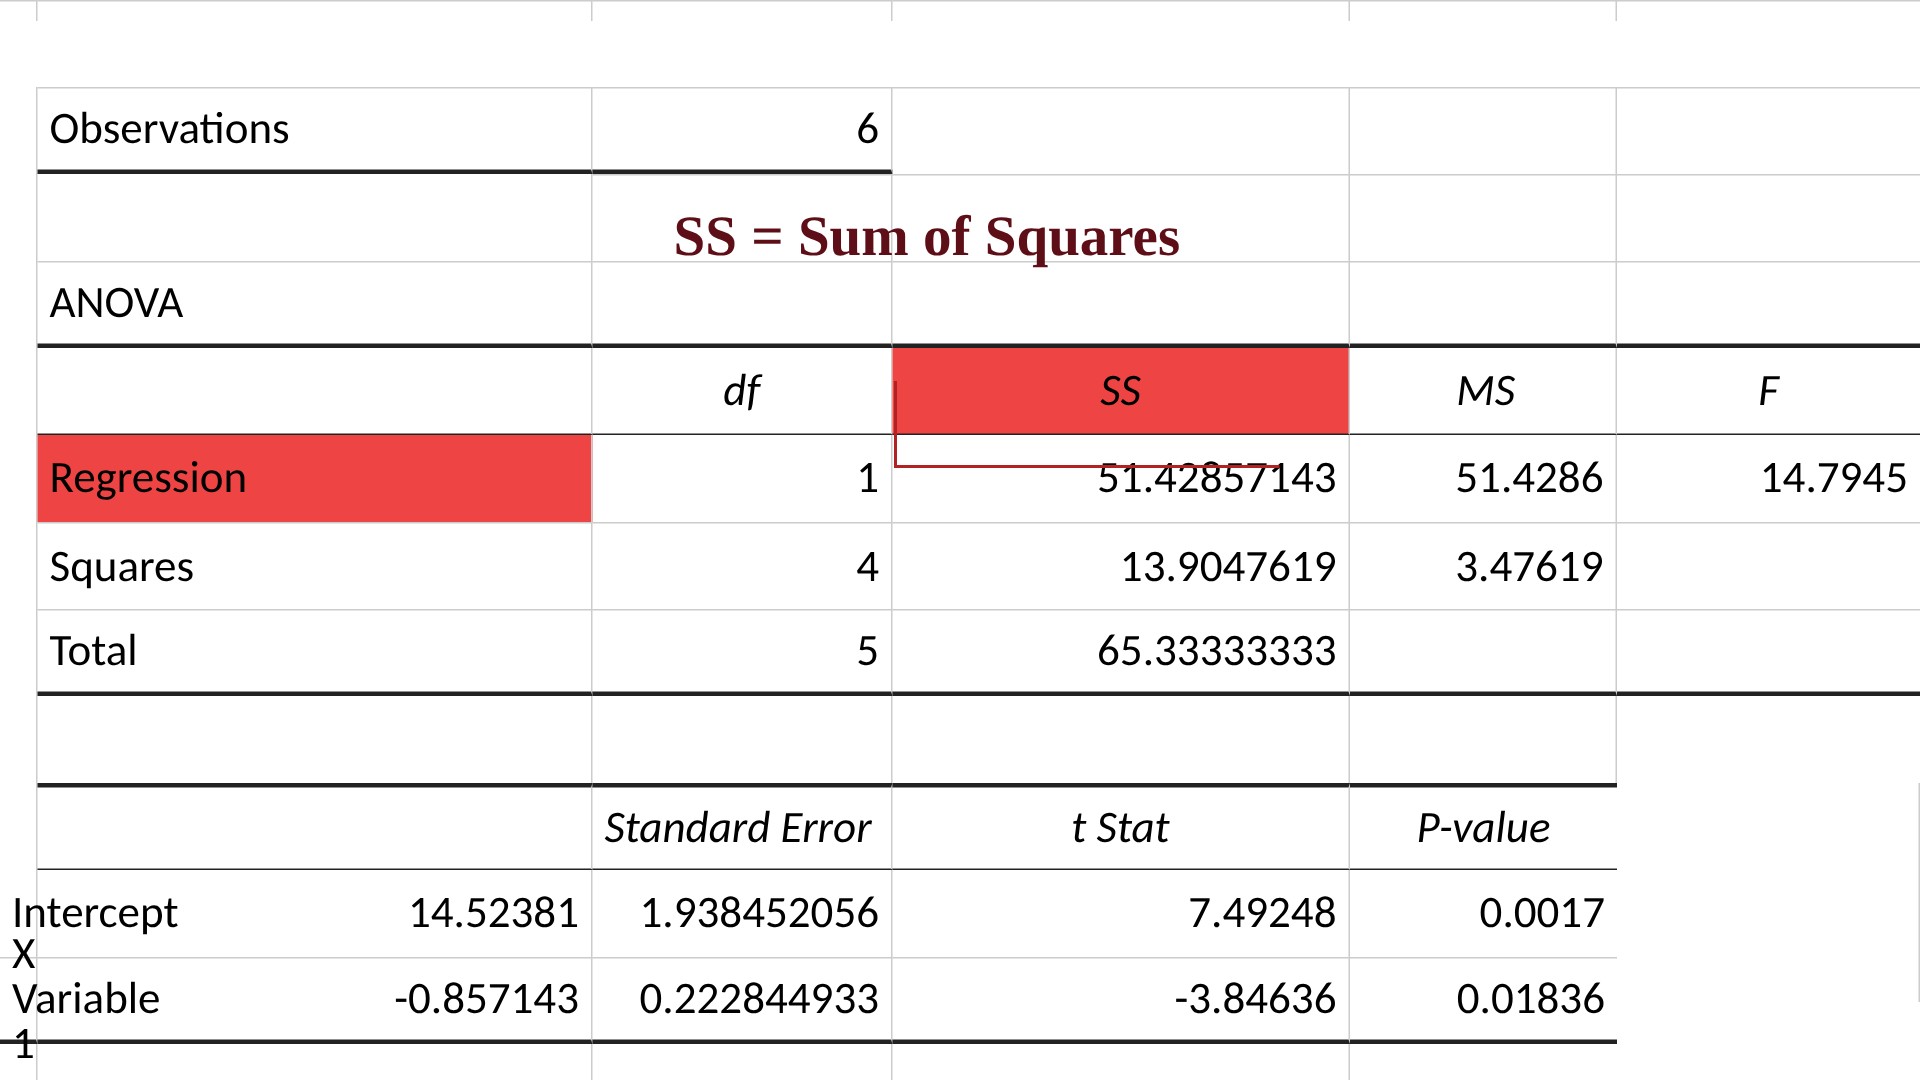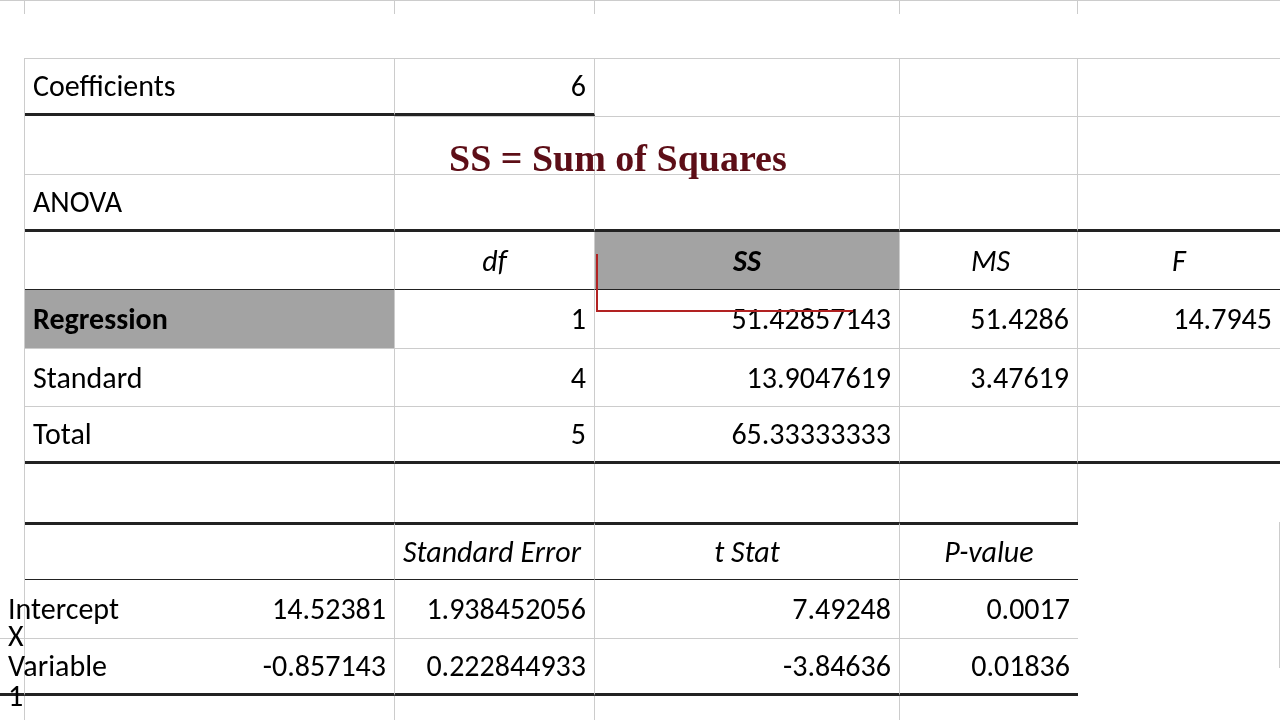--- a/index.html
+++ b/index.html
@@ -28,21 +28,21 @@
     border-right: 1px solid #ccc;
     padding: 0 8px;
     display: flex;
     align-items: center;
     line-height: 1;
   }
   .num { justify-content: flex-end; }
   .hdr { font-style: italic; justify-content: center; }
   .thick-top   { border-top: 3px solid #222; }
   .thick-bot   { border-bottom: 3px solid #222; }
-  .hl { background: #a3a3a3; font-weight: bold; }
+  .hl { background: #ef4444; }
 
   .redbox {
     position: absolute;
     border: 2px solid #b22222;
     border-top: none;
     border-right: none;
     pointer-events: none;
   }
 
   .overlay-title {
@@ -62,21 +62,21 @@
 <div class="sheet">
 
   <div class="rowedge topline" style="height:14px;"></div>
   <div class="cell topline" style="height:14px;"></div>
   <div class="cell topline" style="height:14px;"></div>
   <div class="cell topline" style="height:14px;"></div>
   <div class="cell topline" style="height:14px;"></div>
   <div class="cell topline" style="height:14px;border-right:none;"></div>
 
   <div class="rowedge"></div>
-  <div class="cell topline thick-bot">Coefficients</div>
+  <div class="cell topline thick-bot">Observations</div>
   <div class="cell num topline thick-bot">6</div>
   <div class="cell topline"></div>
   <div class="cell topline"></div>
   <div class="cell topline" style="border-right:none;"></div>
 
   <div class="rowedge"></div>
   <div class="cell"></div>
   <div class="cell topline"></div>
   <div class="cell topline"></div>
   <div class="cell topline"></div>
@@ -97,21 +97,21 @@
   <div class="cell hdr" style="border-bottom:1px solid #222;border-right:none;">F</div>
 
   <div class="rowedge"></div>
   <div class="cell hl">Regression</div>
   <div class="cell num">1</div>
   <div class="cell num">51.42857143</div>
   <div class="cell num">51.4286</div>
   <div class="cell num" style="border-right:none;">14.7945</div>
 
   <div class="rowedge"></div>
-  <div class="cell topline">Standard</div>
+  <div class="cell topline">Squares</div>
   <div class="cell num topline">4</div>
   <div class="cell num topline">13.9047619</div>
   <div class="cell num topline">3.47619</div>
   <div class="cell topline" style="border-right:none;"></div>
 
   <div class="rowedge"></div>
   <div class="cell topline thick-bot">Total</div>
   <div class="cell num topline thick-bot">5</div>
   <div class="cell num topline thick-bot">65.33333333</div>
   <div class="cell topline thick-bot"></div>

